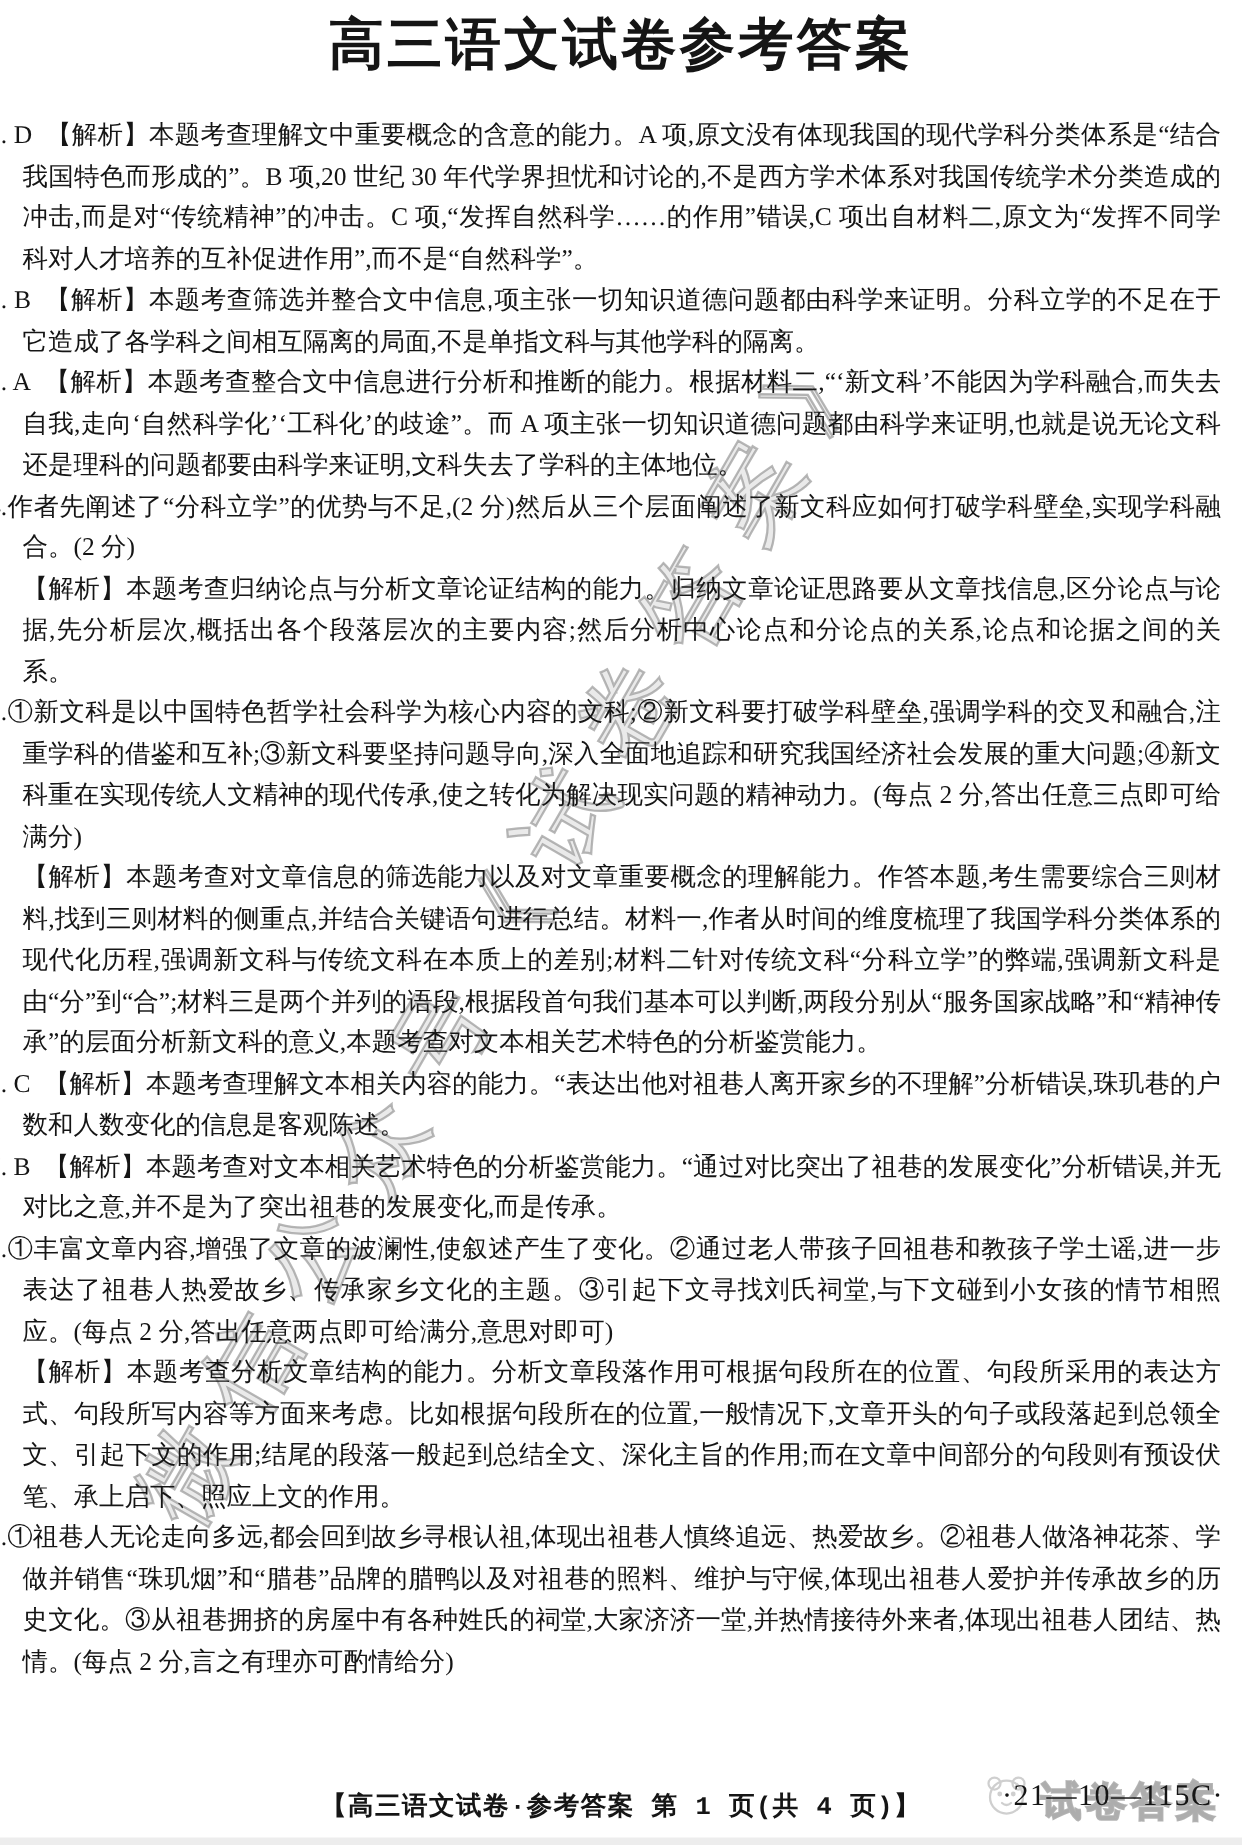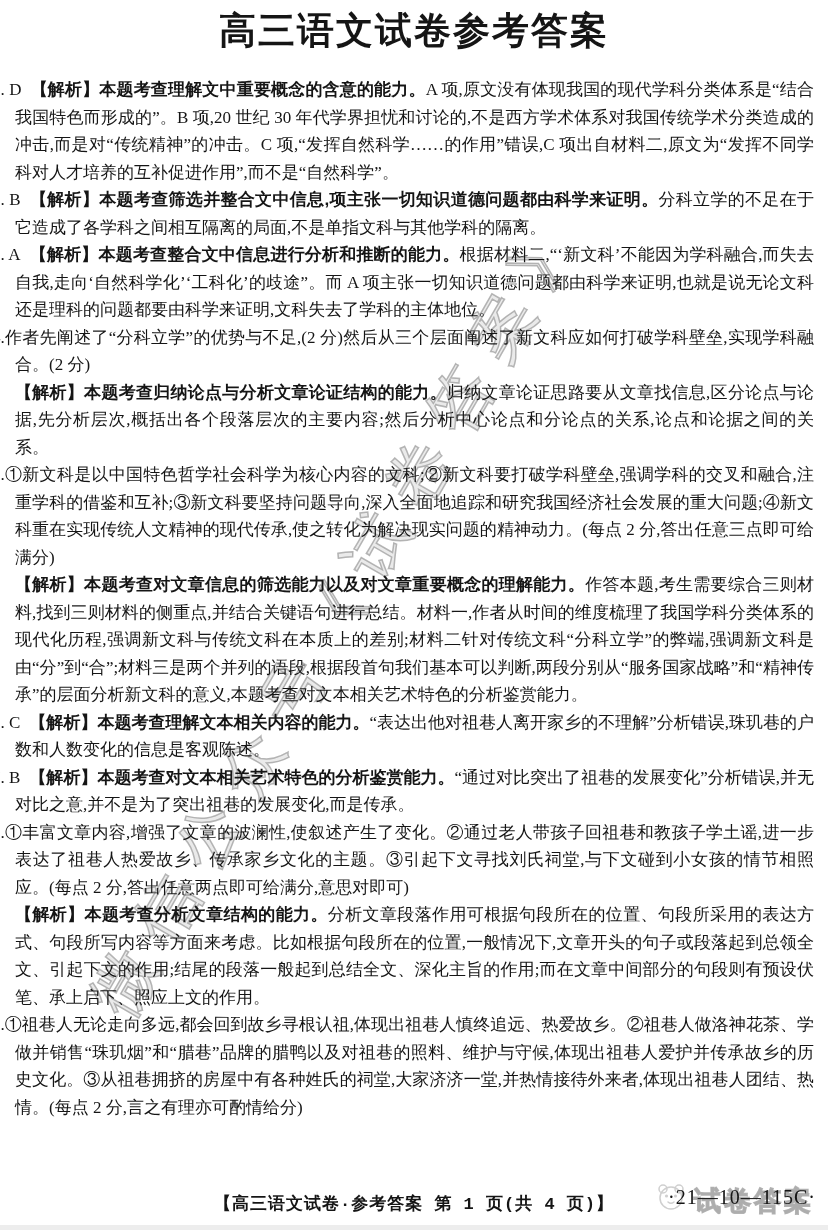--- a/index.html
+++ b/index.html
@@ -29,21 +29,21 @@
     padding:0 14px 0 15px;
     font-size:17px;
     line-height:27.5px;
     text-align:justify;
   }
   .content p { margin:0; }
   .ans   { margin-left:23px; text-indent:-23px; }
   .jiexi { margin-left:23px; text-indent:0; }
   .qnum-gap { margin-right:9px; }
   .lead {
-    font-weight:700;
+    font-weight:400;
     font-family:"Liberation Sans","DejaVu Sans",sans-serif;
   }
   
   .wm-diag {
     position:absolute;
     left:340px; top:610px;
     z-index:1;
     transform:translate(-50%,-50%) rotate(-60deg);
     white-space:nowrap;
     font-size:64px;

